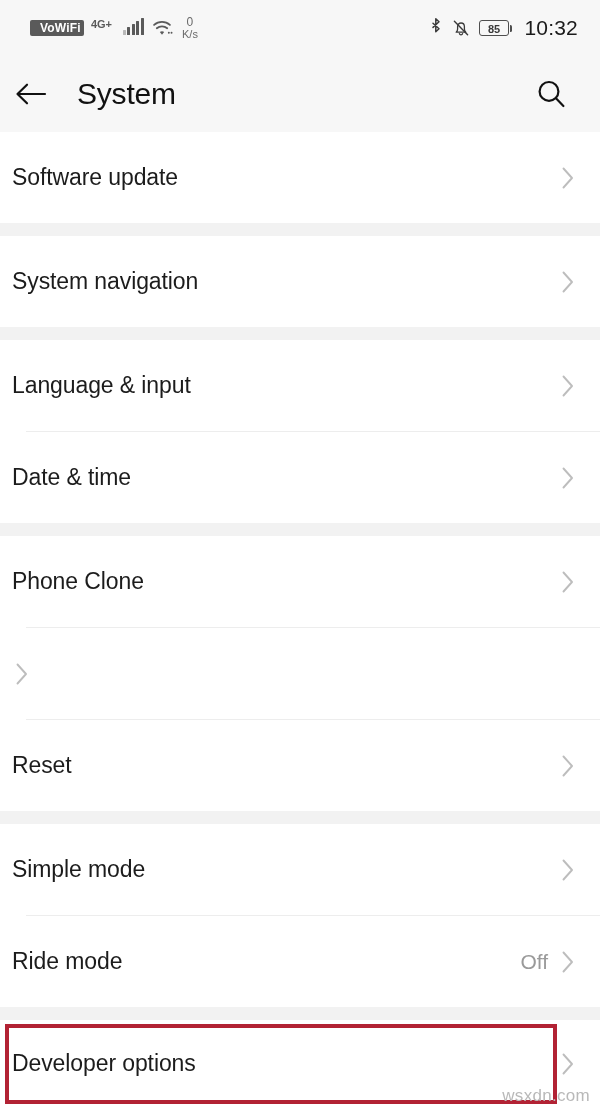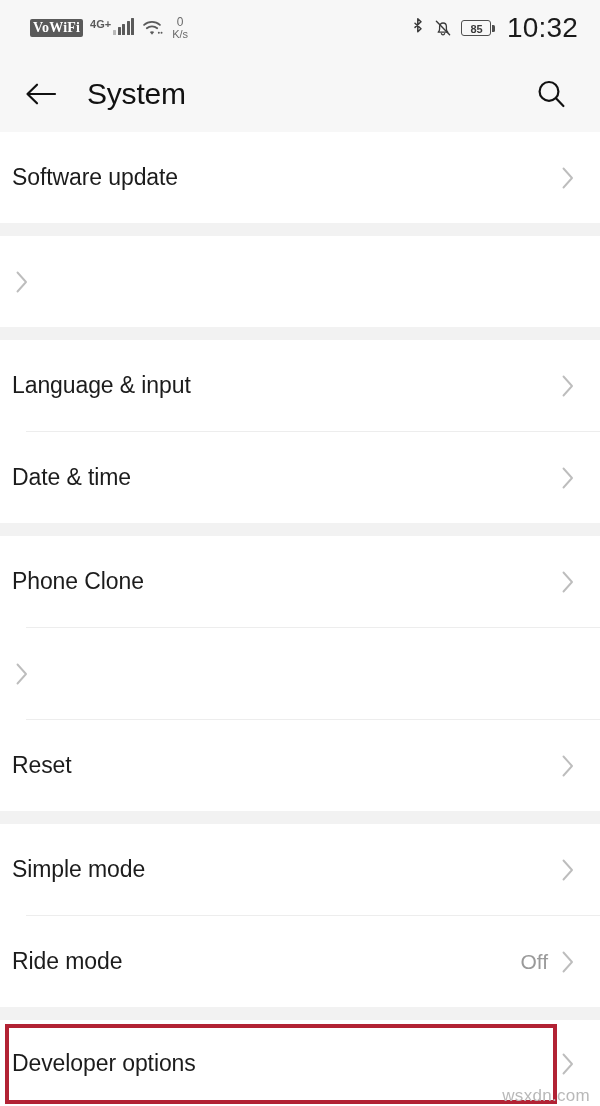--- a/index.html
+++ b/index.html
@@ -41,32 +41,32 @@
     gap: 7px;
   }
   .sb-right {
     display: flex;
     align-items: center;
     gap: 9px;
   }
   .vowifi {
     background: #5a5a5a;
     color: #ffffff;
-    font-size: 14px;
+    font-size: 12px;
     font-weight: bold;
     letter-spacing: .2px;
-    padding: 2px 3px 2px 3px;
+    padding: 2px 3px 2px 10px;
     border-radius: 2px;
     line-height: 1;
-    font-family: Liberation Serif, serif;
+    font-family: Liberation Sans, sans-serif;
   }
   .net-group {
     display: flex;
     align-items: flex-start;
-    gap: 2px;
+    gap: 11px;
   }
   .net-label {
     font-size: 11px;
     color: #5a5a5a;
     line-height: 1;
     margin-bottom: 7px;
     font-weight: 600;
   }
   .bars {
     display: flex;
@@ -121,33 +121,33 @@
     letter-spacing: -.3px;
     line-height: 1;
   }
   .batt-tip {
     width: 2.5px;
     height: 7px;
     background: #4e4e4e;
     border-radius: 0 1.5px 1.5px 0;
   }
   .clock {
-    font-size: 28px;
+    font-size: 21px;
     color: #1a1a1a;
     letter-spacing: .2px;
     margin-left: 3px;
   }
 
   
   .appbar {
     height: 76px;
     background: #f7f7f7;
     display: flex;
     align-items: center;
-    padding: 0 26px 0 24px;
+    padding: 0 26px 0 14px;
     box-sizing: border-box;
     flex: 0 0 auto;
   }
   .back-btn {
     width: 44px;
     height: 44px;
     display: flex;
     align-items: center;
     justify-content: flex-start;
     cursor: pointer;
@@ -323,20 +323,21 @@
         <div class="row">
           <span class="row-label">Software update</span>
           <svg class="chev" viewBox="0 0 20 28">
             <path d="M5.5 4.5L14 14l-8.5 9.5" stroke="#bdbdbd" stroke-width="1.9" fill="none" stroke-linecap="round" stroke-linejoin="round"></path>
           </svg>
         </div>
       </div>
       <div class="gap"></div>
       <div class="group">
         <div class="row">
+          <span class="row-label">System navigation</span>
           <svg class="chev" viewBox="0 0 20 28">
             <path d="M5.5 4.5L14 14l-8.5 9.5" stroke="#bdbdbd" stroke-width="1.9" fill="none" stroke-linecap="round" stroke-linejoin="round"></path>
           </svg>
         </div>
       </div>
       <div class="gap"></div>
       <div class="group">
         <div class="row">
           <span class="row-label">Language &amp; input</span>
           <svg class="chev" viewBox="0 0 20 28">

